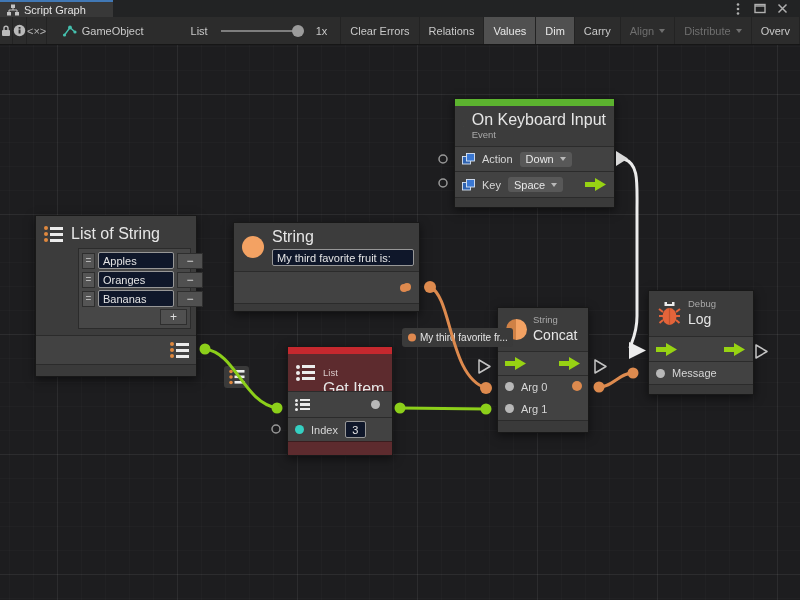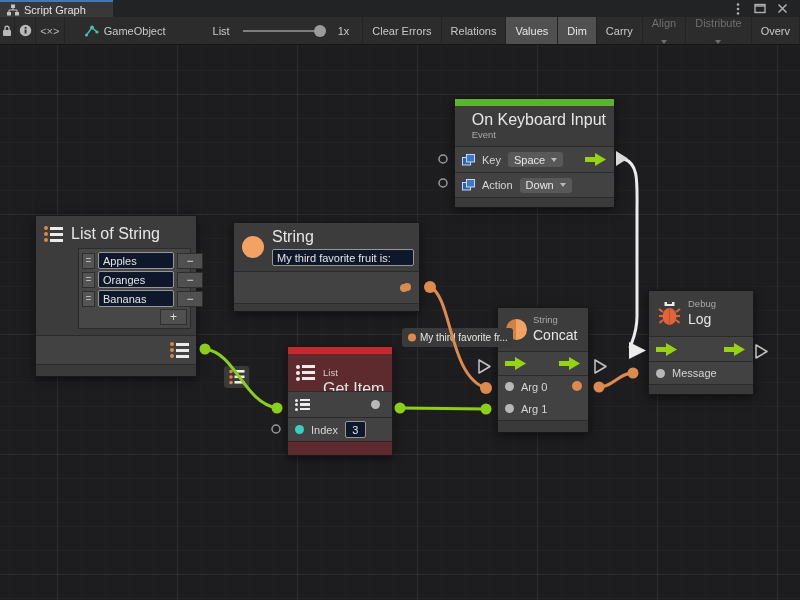--- a/index.html
+++ b/index.html
@@ -12,21 +12,21 @@
   .tab{width:113px;background:#383838;border-top:2px solid #4178b5;display:flex;align-items:center;gap:5px;padding-left:7px;box-sizing:border-box;}
   .tab-title{font-size:11px;color:#e2e2e2;white-space:nowrap;}
   .win-controls{margin-left:auto;display:flex;align-items:center;gap:6px;padding-right:10px;}
   .win-btn{width:16px;height:14px;display:flex;align-items:center;justify-content:center;}
 
   
   #toolbar{position:absolute;left:0;top:17px;width:800px;height:28px;background:#2c2c2c;border-bottom:1px solid #161616;display:flex;align-items:stretch;box-sizing:border-box;font-size:11px;color:#c9c9c9;overflow:hidden;}
   .tb-seg{display:flex;align-items:center;justify-content:center;border-right:1px solid #232323;box-sizing:border-box;}
   .tb-btn{display:flex;align-items:center;justify-content:space-between;gap:5px;padding:0 9px;border-right:1px solid #232323;box-sizing:border-box;white-space:nowrap;}
   .tb-btn.active{background:#505050;color:#e8e8e8;}
-  .tb-btn.disabled{color:#6f6f6f;flex-direction:column;}
+  .tb-btn.disabled{color:#6f6f6f;}
   .caret{width:0;height:0;border-left:3.5px solid transparent;border-right:3.5px solid transparent;border-top:4.5px solid #b9b9b9;}
   .disabled .caret{border-top-color:#6f6f6f;}
   .zoom-track{width:80px;height:2px;background:#7e7e7e;position:relative;margin:0 10px 0 8px;}
   .zoom-handle{position:absolute;right:-3px;top:-5px;width:12px;height:12px;border-radius:50%;background:#9b9b9b;}
 
   
   #canvas{position:absolute;left:0;top:45px;width:800px;height:555px;background-color:#1d1d1f;
     background-image:
       linear-gradient(rgba(255,255,255,.05) 1px,transparent 1px),
       linear-gradient(90deg,rgba(255,255,255,.05) 1px,transparent 1px),
@@ -278,45 +278,45 @@
           <rect x="18" y="17.5" width="2.6" height="2.6"></rect>
           <rect x="22" y="17.5" width="2.6" height="2.6"></rect>
         <rect x="9" y="21.3" width="12" height="2.2"></rect>
       </g>
     </svg>
     <span class="ncol" style="gap:1px;">
       <span class="ntitle">On Keyboard Input</span>
       <span class="nsub">Event</span>
     </span>
   </div>
+  <div class="nrow" style="height:25px;">
+    <svg width="13" height="12" viewBox="0 0 13 12">
+      <rect x="0.5" y="3.5" width="8" height="7.5" fill="#2e62b0" stroke="#d8e4f4" stroke-width="0.9"></rect>
+      <rect x="4.5" y="0.5" width="8" height="7.5" fill="#3a77d2" stroke="#d8e4f4" stroke-width="0.9"></rect>
+    </svg>
+    <span>Action</span>
+    <span class="dd">
+      <span>Down</span>
+      <span class="caret"></span>
+    </span>
+  </div>
   <div class="nrow" style="height:26px;">
     <svg width="13" height="12" viewBox="0 0 13 12">
       <rect x="0.5" y="3.5" width="8" height="7.5" fill="#2e62b0" stroke="#d8e4f4" stroke-width="0.9"></rect>
       <rect x="4.5" y="0.5" width="8" height="7.5" fill="#3a77d2" stroke="#d8e4f4" stroke-width="0.9"></rect>
     </svg>
     <span>Key</span>
     <span class="dd">
       <span>Space</span>
       <span class="caret"></span>
     </span>
     <span class="spacer"></span>
     <svg class="flow-arrow" width="22" height="13" viewBox="0 0 22 13">
         <path d="M0,4 h10 v-4 l11,6.5 -11,6.5 v-4 h-10 z" fill="#97d313"></path>
       </svg>
-  </div>
-  <div class="nrow" style="height:25px;">
-    <svg width="13" height="12" viewBox="0 0 13 12">
-      <rect x="0.5" y="3.5" width="8" height="7.5" fill="#2e62b0" stroke="#d8e4f4" stroke-width="0.9"></rect>
-      <rect x="4.5" y="0.5" width="8" height="7.5" fill="#3a77d2" stroke="#d8e4f4" stroke-width="0.9"></rect>
-    </svg>
-    <span>Action</span>
-    <span class="dd">
-      <span>Down</span>
-      <span class="caret"></span>
-    </span>
   </div>
   <div class="nfooter"></div>
 </div>
 
 <div class="node" style="left:287px;top:346px;width:106px;height:110px;">
   <div class="errbar"></div>
   <div class="nheader errheader" style="height:37px;">
     <span class="licon">
       <span class="lr">
           <span class="ld wh"></span>

